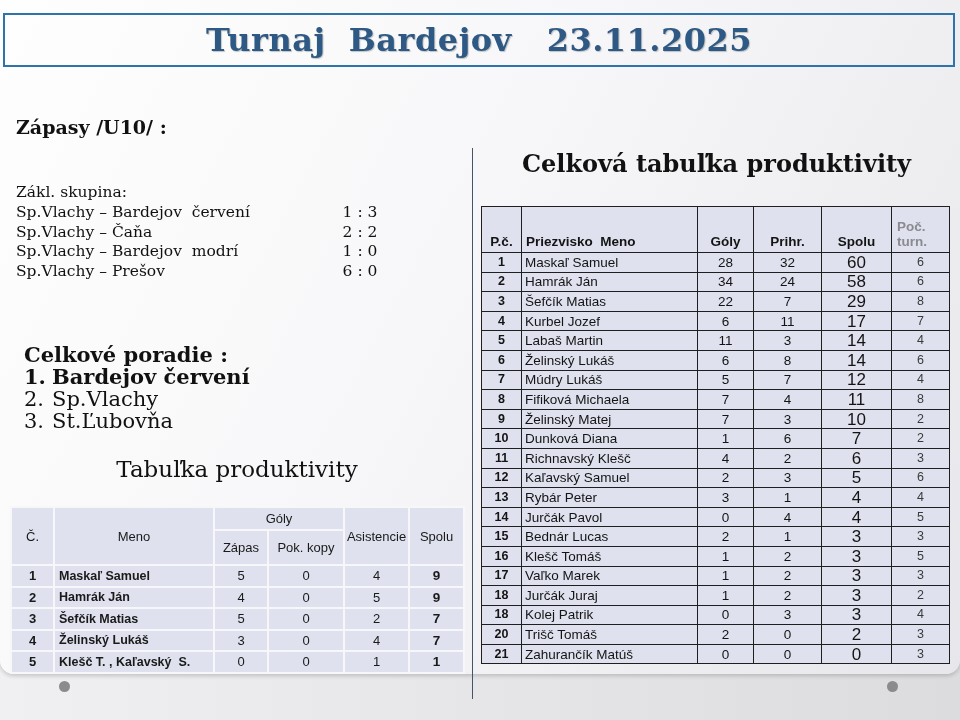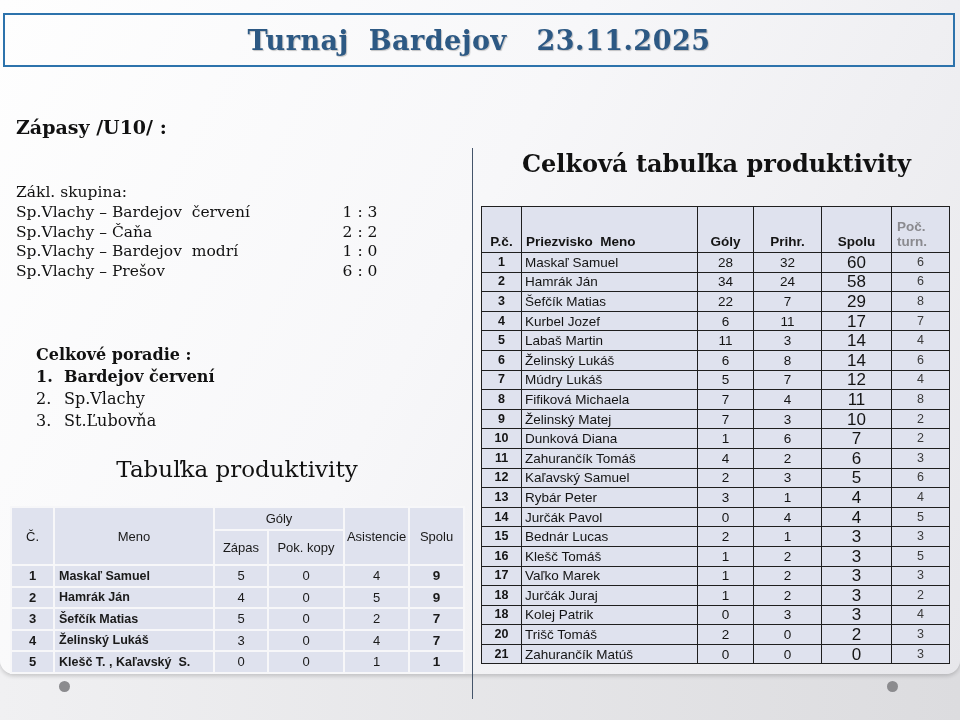--- a/index.html
+++ b/index.html
@@ -13,32 +13,32 @@
     background:linear-gradient(118deg,#fefefe 0%,#f7f7f9 45%,#e7e7eb 100%);
     border-radius:0 0 14px 14px;
     box-shadow:0 2px 4px rgba(0,0,0,0.18);
   }
   .title-box{
     position:absolute;left:3px;top:13px;width:948px;height:50px;
     border:2px solid var(--accent-blue);
     display:flex;align-items:center;justify-content:center;
   }
   .title{
-    font-size:27px;font-weight:bold;color:var(--title-blue);
+    font-size:32px;font-weight:bold;color:var(--title-blue);
     white-space:pre;letter-spacing:.5px;
     text-shadow:1px 1px 1px rgba(0,0,0,.22);
     text-align:right;
   }
   .zapasy-heading{position:absolute;left:16px;top:116px;font-size:19px;font-weight:bold;}
   .group-block{position:absolute;left:16px;top:183px;width:372px;font-size:15.5px;line-height:19.8px;}
   .group-label{font-weight:normal;}
   .match-row{display:flex;}
   .match-row .pair{flex:1;white-space:pre;}
   .match-row .score{width:56px;text-align:center;white-space:pre;}
-  .standings{position:absolute;left:36px;top:344px;font-size:16px;line-height:22px;}
+  .standings{position:absolute;left:24px;top:344px;font-size:21px;line-height:22px;}
   .stand-label{font-weight:bold;}
   .stand-row{display:flex;}
   .stand-row .n{width:28px;}
   .stand-row.b{font-weight:bold;}
   .left-table-title{position:absolute;left:0;top:456px;width:474px;text-align:center;font-size:23px;font-weight:normal;}
   .right-table-title{position:absolute;left:483px;top:149px;width:467px;text-align:center;font-size:24px;font-weight:bold;}
 
   table{border-collapse:collapse;table-layout:fixed;font-family:"Liberation Sans",sans-serif;}
   
   .left-table{position:absolute;left:10px;top:506px;width:453px;font-size:13px;color:#1a1a1a;}
@@ -284,21 +284,21 @@
         <tr>
           <td class="c0">10</td>
           <td class="c1">Dunková Diana</td>
           <td class="c2">1</td>
           <td class="c3">6</td>
           <td class="c4">7</td>
           <td class="c5">2</td>
         </tr>
         <tr>
           <td class="c0">11</td>
-          <td class="c1">Zahurančík Tomáš</td>
+          <td class="c1">Richnavský Klešč</td>
           <td class="c2">4</td>
           <td class="c3">2</td>
           <td class="c4">6</td>
           <td class="c5">3</td>
         </tr>
         <tr>
           <td class="c0">12</td>
           <td class="c1">Kaľavský Samuel</td>
           <td class="c2">2</td>
           <td class="c3">3</td>

